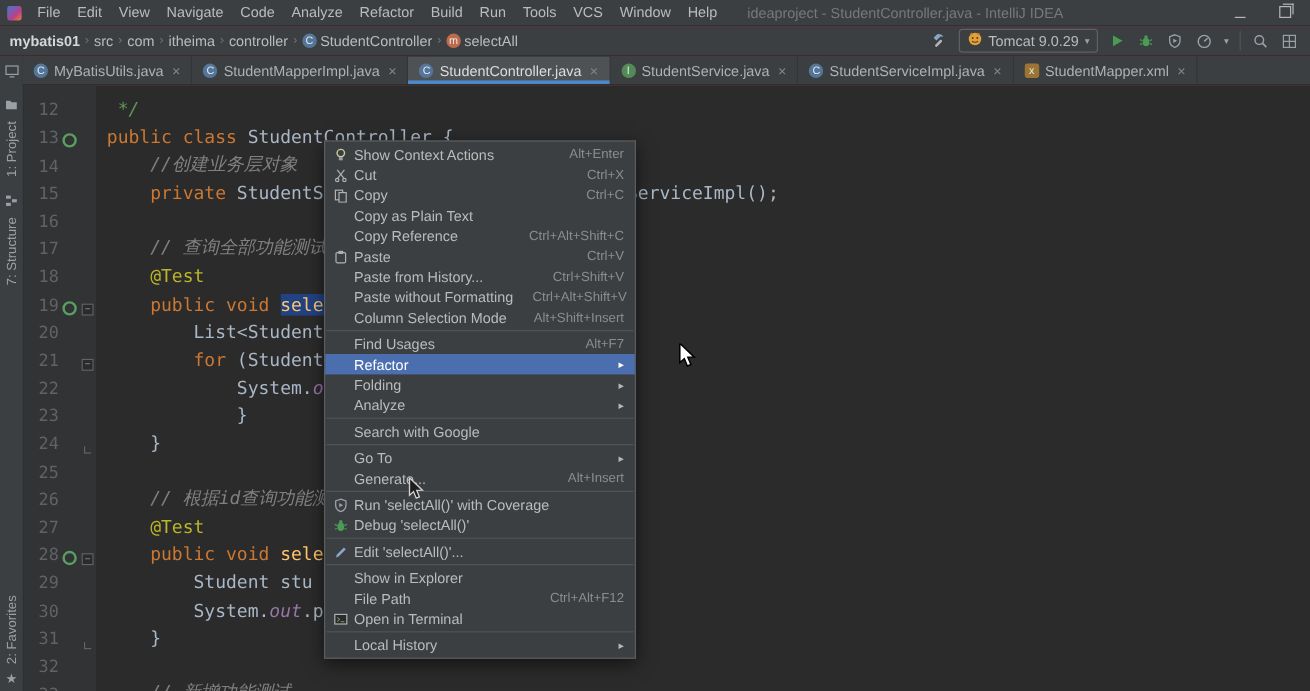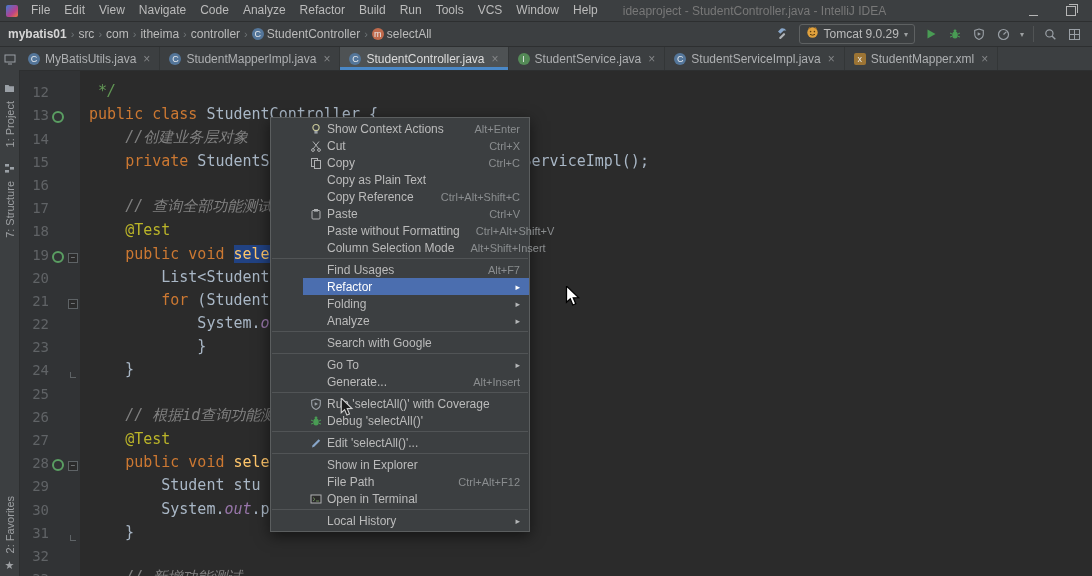--- a/index.html
+++ b/index.html
@@ -68,21 +68,21 @@
   .tk-com{color:#808080;font-style:italic;}
   .tk-doc{color:#629755;font-style:italic;}
   .tk-ann{color:#bbb529;}
   .tk-fld{color:#9876aa;font-style:italic;}
   .tk-mth{color:#ffc66b;}
   .tk-num{color:#6897bb;}
   .tk-sel{color:#ffc66b;background:#214283;}
   
   .ctxmenu{position:absolute;left:270px;top:117px;width:258px;background:#3c3f41;
            border:1px solid #5b5e5f;box-shadow:0 4px 14px rgba(0,0,0,.55);padding:2px 0;z-index:40;}
-  .mi{height:17px;display:flex;align-items:center;padding:0 9px 0 4px;font-size:12px;color:#bbbbbb;cursor:default;margin-left:32px;}
+  .mi{height:17px;display:flex;align-items:center;padding:0 9px 0 4px;font-size:12px;color:#bbbbbb;cursor:default;}
   .mi .ic{width:17px;height:13px;flex:none;display:flex;align-items:center;justify-content:center;margin-right:3px;}
   .mi .lbl{white-space:nowrap;}
   .mi .sc{margin-left:auto;color:#8a8d8f;font-size:11px;padding-left:16px;white-space:nowrap;}
   .mi .arrow{margin-left:auto;color:#b4b6b8;font-size:9px;}
   .mi.selected{background:#4b6eaf;}
   .mi.selected .lbl{color:#ffffff;}
   .mi.selected .arrow{color:#ffffff;}
   .msep{height:1px;background:#515456;margin:2px 1px;}
   
   .cursor{position:absolute;z-index:60;pointer-events:none;}
@@ -455,20 +455,25 @@
           <svg width="12" height="12" viewBox="0 0 12 12">
             <rect x="2" y="2.5" width="8" height="8.5" rx="1" fill="none" stroke="#afb1b3"></rect>
             <rect x="4" y="1" width="4" height="2.6" fill="#afb1b3"></rect>
           </svg>
         </span>
         <span class="lbl">Paste</span>
         <span class="sc">Ctrl+V</span>
       </div>
       <div class="mi">
         <span class="ic"></span>
+        <span class="lbl">Paste from History...</span>
+        <span class="sc">Ctrl+Shift+V</span>
+      </div>
+      <div class="mi">
+        <span class="ic"></span>
         <span class="lbl">Paste without Formatting</span>
         <span class="sc">Ctrl+Alt+Shift+V</span>
       </div>
       <div class="mi">
         <span class="ic"></span>
         <span class="lbl">Column Selection Mode</span>
         <span class="sc">Alt+Shift+Insert</span>
       </div>
       <div class="msep"></div>
       <div class="mi">

